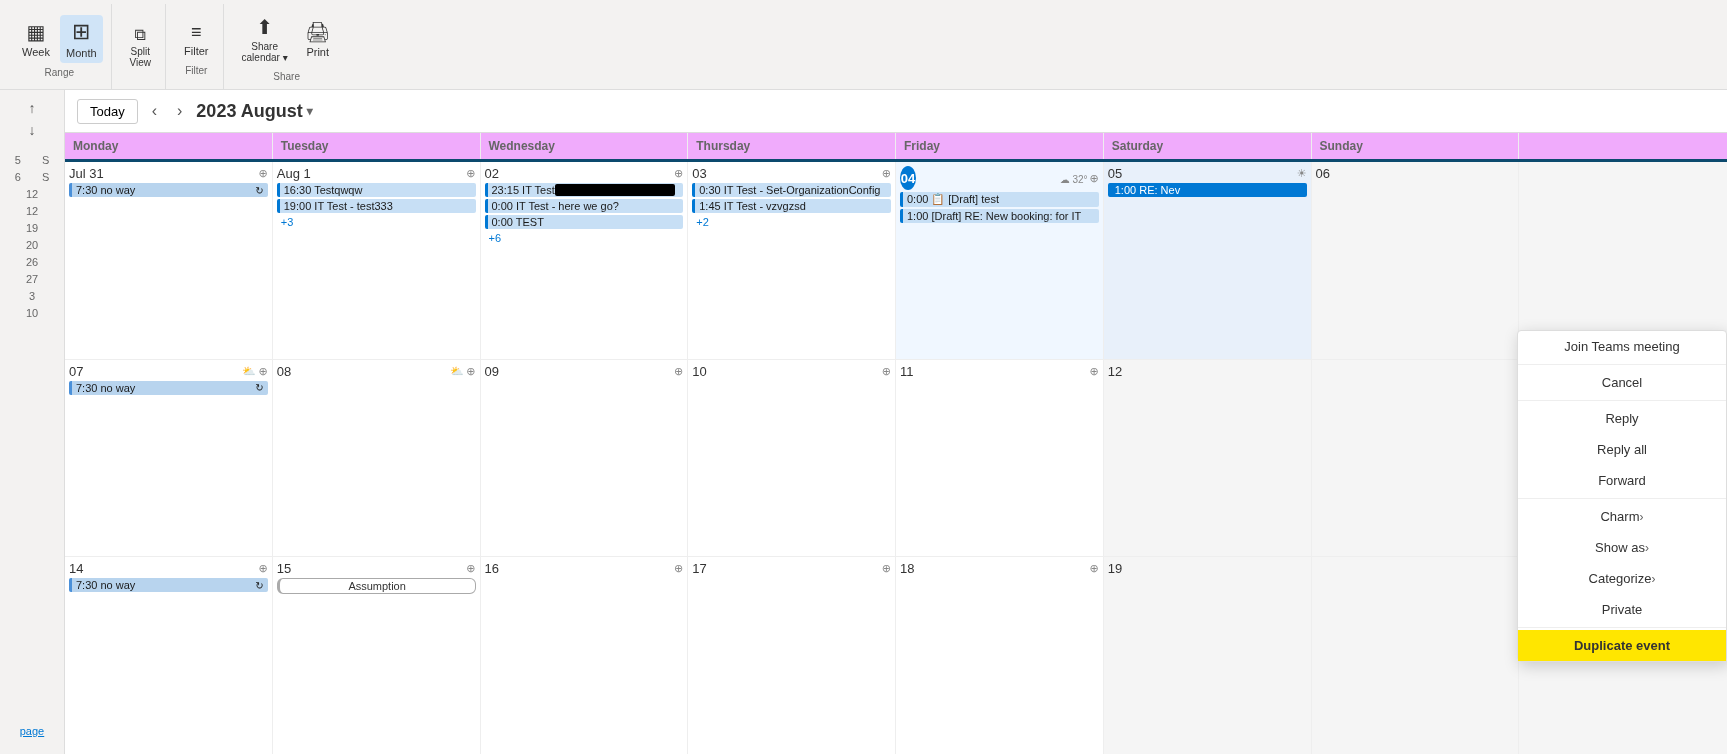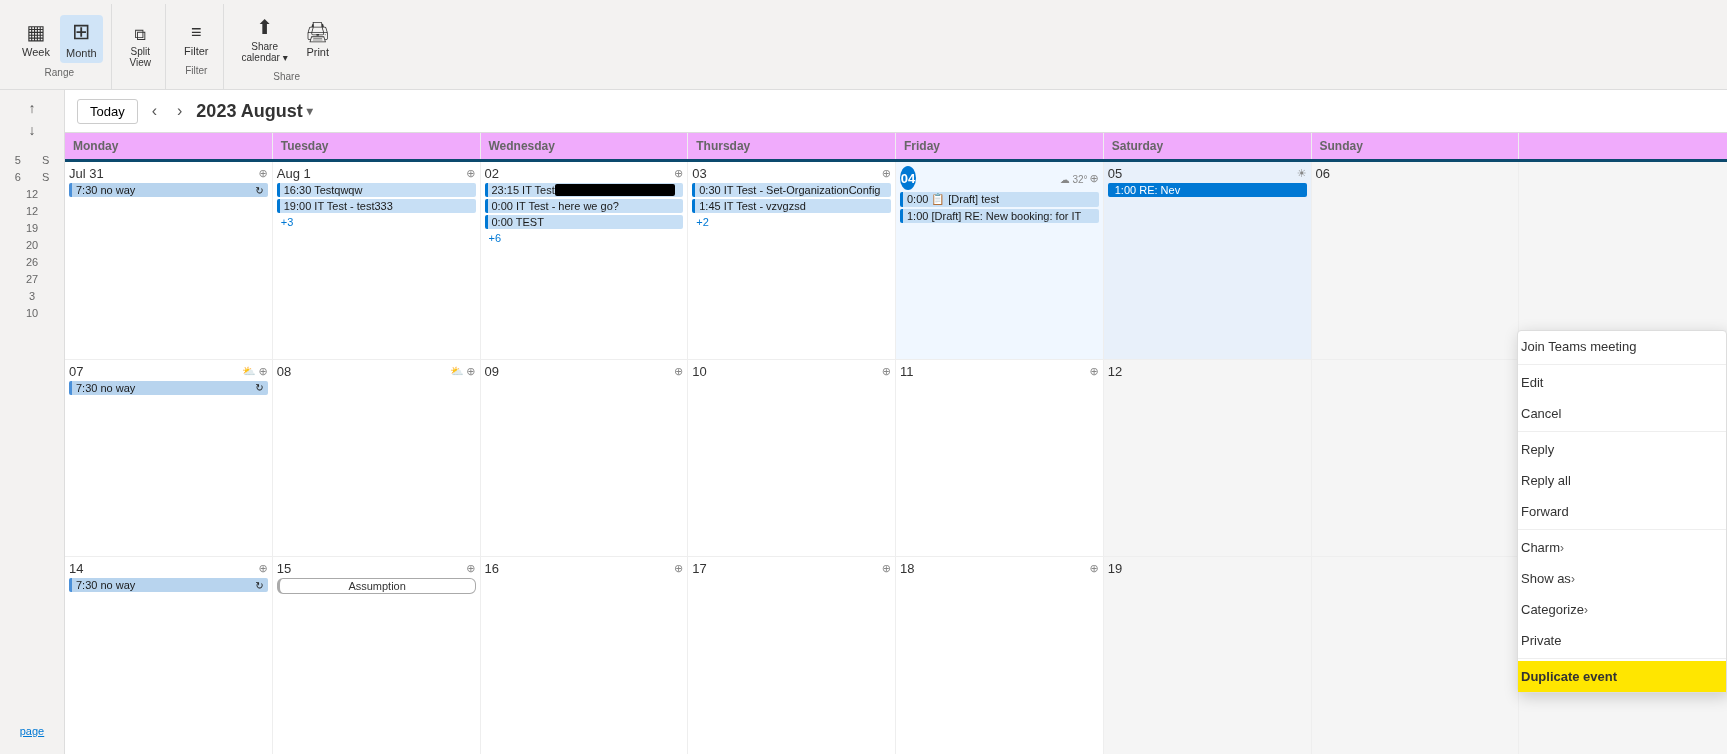--- a/index.html
+++ b/index.html
@@ -277,27 +277,27 @@
       top: 240px;
       width: 210px;
       background: white;
       border: 1px solid #ddd;
       box-shadow: 2px 4px 16px rgba(0,0,0,0.18);
       border-radius: 4px;
       z-index: 100;
       overflow: visible;
     }
     .ctx-item {
-      padding: 8px 3px;
+      padding: 8px 20px;
       font-size: 13px;
       color: #333;
       cursor: pointer;
       display: flex;
       align-items: center;
-      justify-content: flex-start;
+      justify-content: center;
     }
     .ctx-item.highlight {
       background: #ffe600;
       font-weight: 600;
     }
     .ctx-arrow { color: #666; font-size: 12px; }
     .ctx-divider { border: none; border-top: 1px solid #eee; margin: 2px 0; }
 
     
     .event-block.outline {
@@ -630,23 +630,20 @@
 
         </div>
       </div>
 
       <div class="context-menu">
         <div class="ctx-item">
           <span>Join Teams meeting</span>
         </div>
         <hr class="ctx-divider">
         <div class="ctx-item">
-          <span>Edit</span>
-        </div>
-        <div class="ctx-item">
           <span>Cancel</span>
         </div>
         <hr class="ctx-divider">
         <div class="ctx-item">
           <span>Reply</span>
         </div>
         <div class="ctx-item">
           <span>Reply all</span>
         </div>
         <div class="ctx-item">

